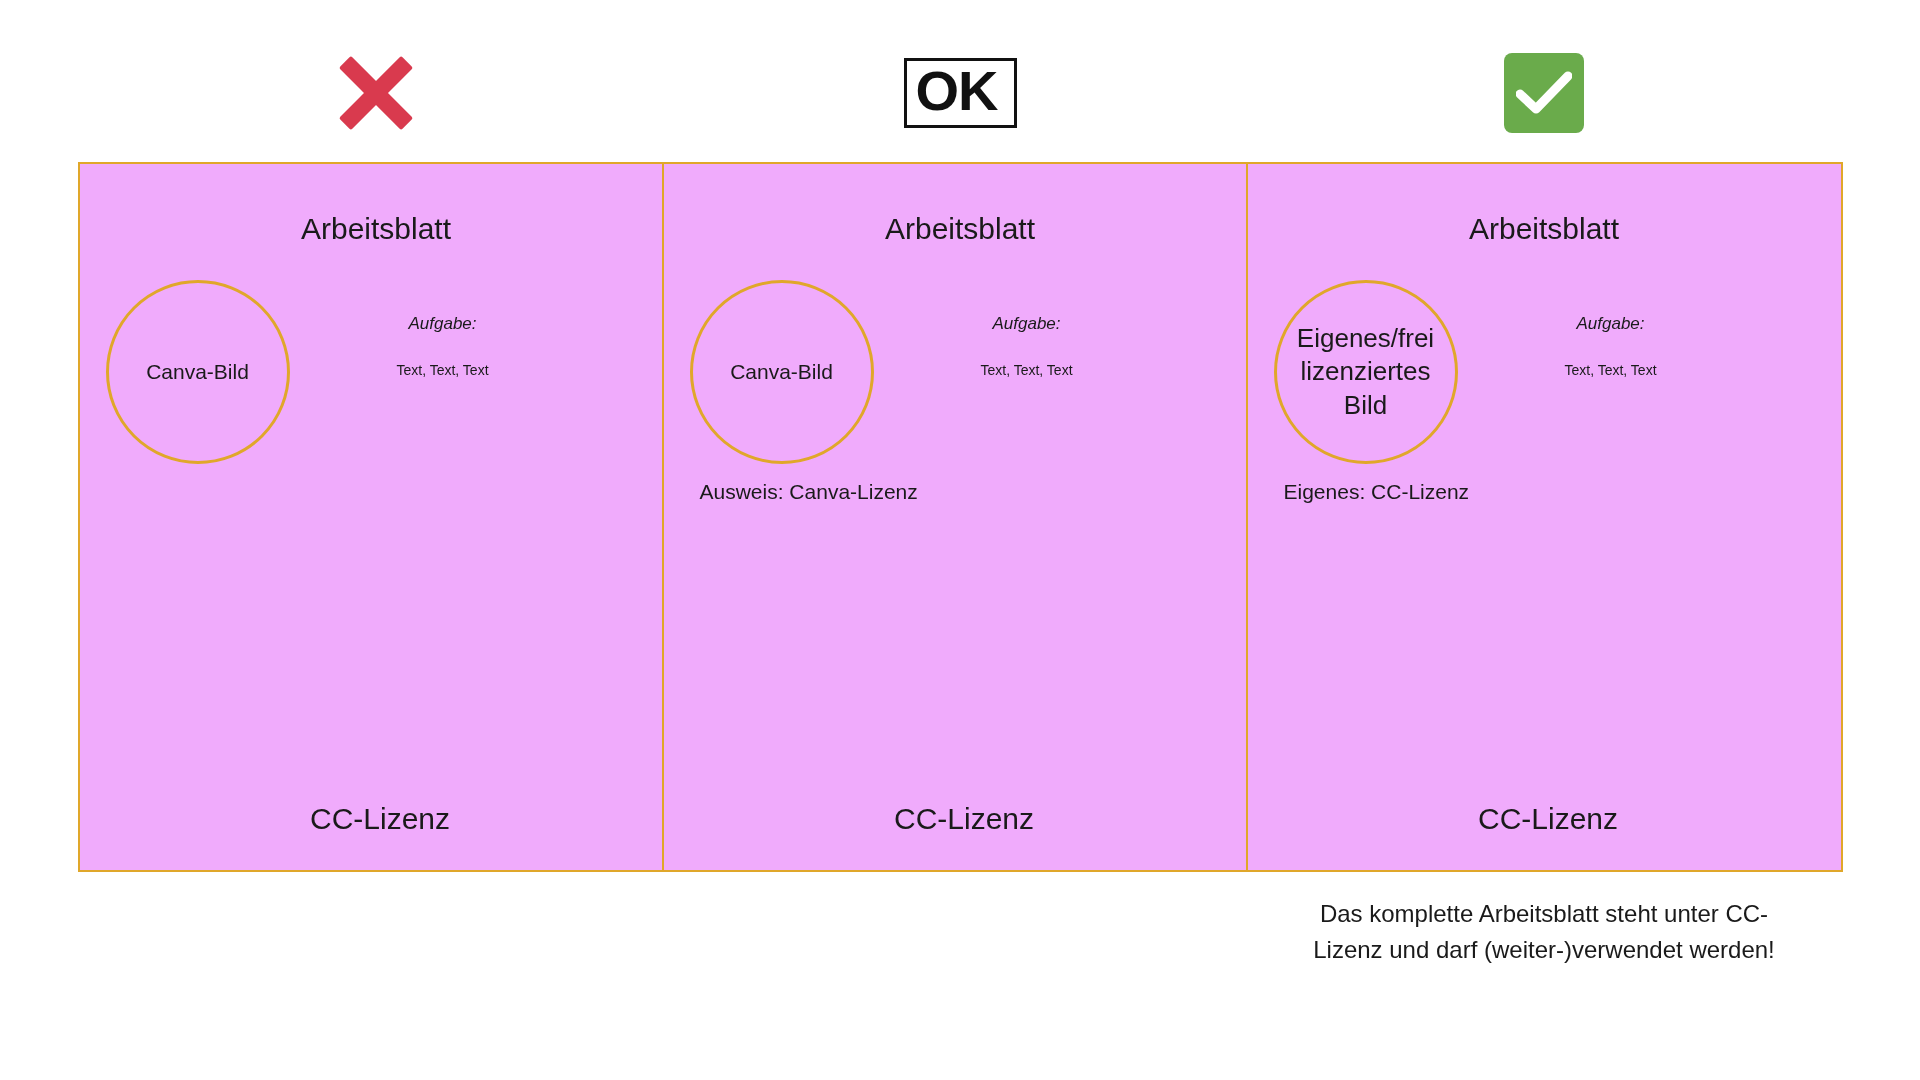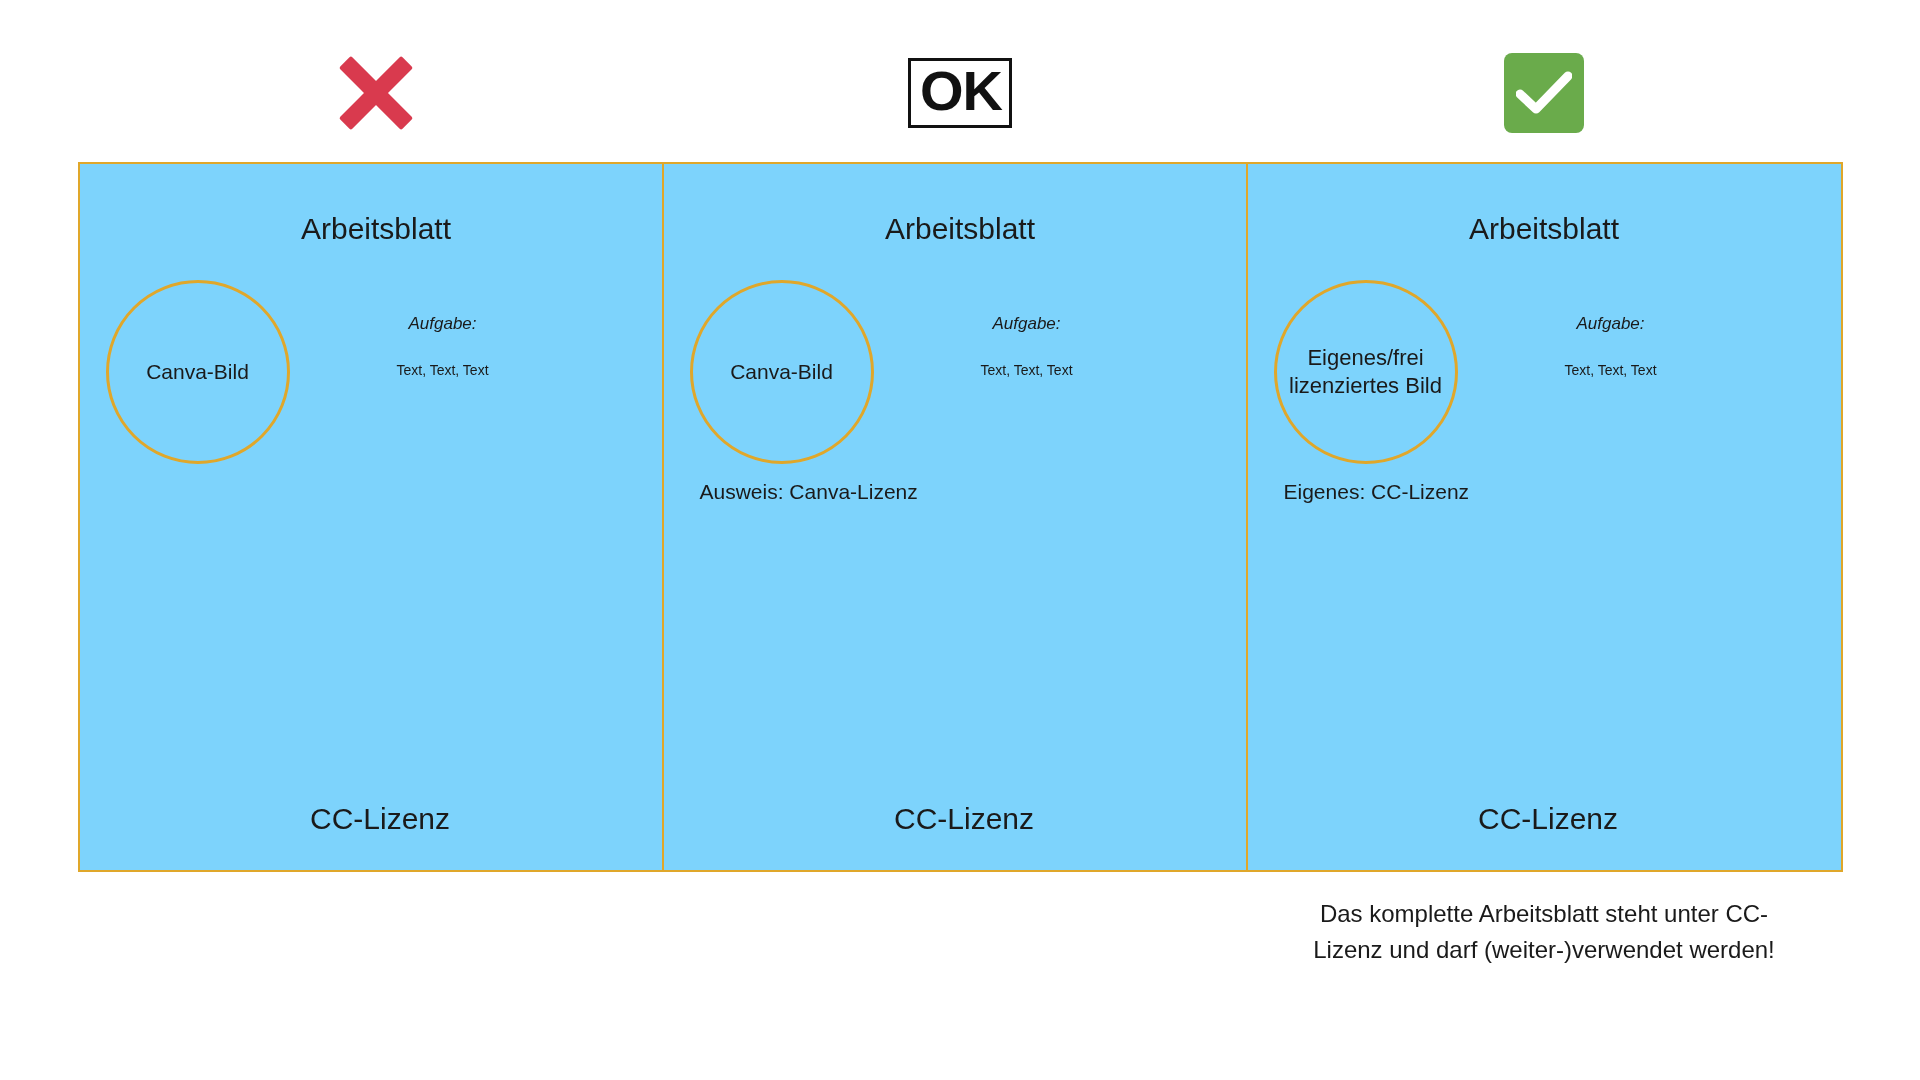--- a/index.html
+++ b/index.html
@@ -57,21 +57,21 @@
     height: 17px;
     background: #d93a4e;
     border-radius: 2px;
     transform-origin: center;
   }
   .mark-cross span.a { transform: translate(-50%,-50%) rotate(45deg); }
   .mark-cross span.b { transform: translate(-50%,-50%) rotate(-45deg); }
 
   .mark-ok {
     border: 3px solid #111111;
-    padding: 2px 7px 6px 9px;
+    padding: 2px 16px 6px 9px;
     font-size: 56px;
     font-weight: 700;
     line-height: 1.0;
     letter-spacing: -1px;
     font-family: "Liberation Sans", sans-serif;
     color: #111111;
     text-align: center;
   }
 
   .mark-check {
@@ -84,21 +84,21 @@
     justify-content: center;
   }
   .mark-check svg { display: block; }
 
   
   .sheet {
     position: relative;
     width: 597px;
     height: 710px;
     border: 2px solid #e0a72a;
-    background: #7dd3fc;
+    background: #f0abfc;
     box-sizing: border-box;
   }
 
   .sheet-title {
     text-align: center;
     font-size: 30px;
     margin-top: 48px;
     color: #1a1a1a;
   }
 
@@ -121,21 +121,21 @@
     justify-content: center;
     text-align: center;
     box-sizing: border-box;
   }
   .img-circle span {
     font-size: 21px;
     line-height: 1.28;
     color: #1a1a1a;
     padding: 0 6px;
   }
-  .img-circle.small span { font-size: 22px; }
+  .img-circle.small span { font-size: 26px; }
 
   .task-block {
     position: absolute;
     left: 248px;
     top: 34px;
     width: 230px;
     text-align: center;
   }
   .task-label {
     font-size: 17px;

